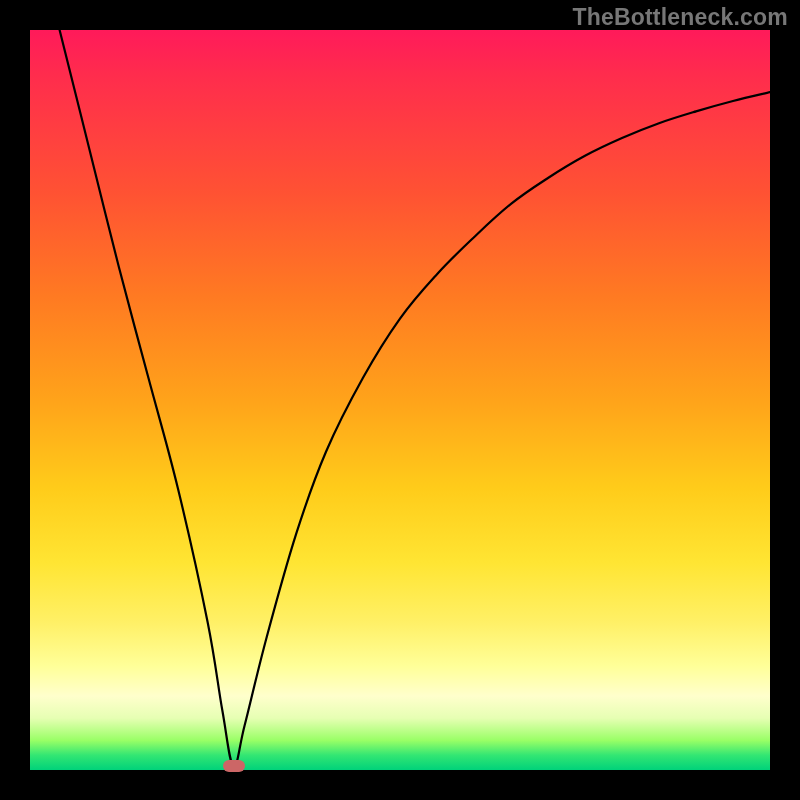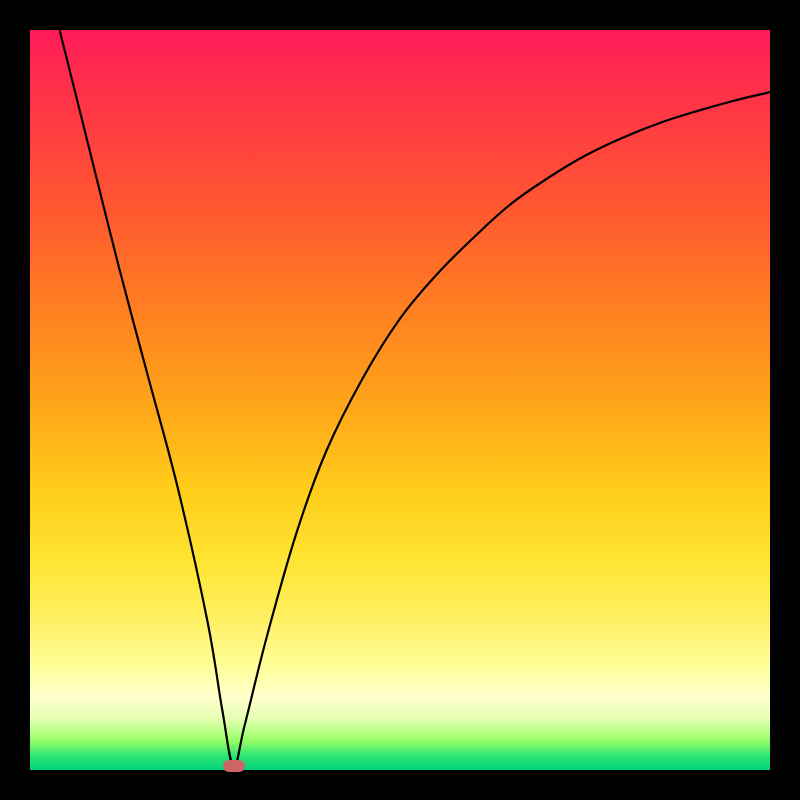--- a/index.html
+++ b/index.html
@@ -65,20 +65,21 @@
     height: 12px;
     border-radius: 6px / 6px;
     background: #cc6666;
     transform: translate(-50%, -50%);
   }
 </style>
 </head>
 <body>
 
 <div class="outer">
+  <div class="watermark">TheBottleneck.com</div>
 
   <div class="plot-area">
     <svg class="curve" viewBox="0 0 740 740" preserveAspectRatio="none">
       <path id="curve-path" fill="none" stroke="#000" stroke-width="2.2" stroke-linejoin="round" stroke-linecap="round" d="M 29.60 0.00 C 34.93 21.31, 48.54 75.78, 59.20 118.40 C 69.86 161.02, 78.14 195.51, 88.80 236.80 C 99.46 278.09, 107.74 307.84, 118.40 347.80 C 129.06 387.76, 137.34 414.84, 148.00 458.80 C 158.66 502.76, 169.61 552.04, 177.60 592.00 C 185.59 631.96, 187.74 654.83, 192.40 680.80 C 197.06 706.77, 199.50 733.64, 203.50 736.30 C 207.50 738.96, 208.61 718.91, 214.60 695.60 C 220.59 672.29, 227.48 641.43, 236.80 606.80 C 246.12 572.17, 255.74 536.50, 266.40 503.20 C 277.06 469.90, 284.01 449.77, 296.00 421.80 C 307.99 393.83, 319.68 371.78, 333.00 347.80 C 346.32 323.82, 356.68 307.25, 370.00 288.60 C 383.32 269.95, 393.68 258.85, 407.00 244.20 C 420.32 229.55, 430.68 219.85, 444.00 207.20 C 457.32 194.55, 467.68 184.56, 481.00 173.90 C 494.32 163.24, 504.68 156.66, 518.00 148.00 C 531.32 139.34, 541.68 132.99, 555.00 125.80 C 568.32 118.61, 578.68 113.90, 592.00 108.04 C 605.32 102.18, 615.68 98.04, 629.00 93.24 C 642.32 88.44, 652.68 85.40, 666.00 81.40 C 679.32 77.40, 689.68 74.50, 703.00 71.04 C 716.32 67.58, 733.34 63.76, 740.00 62.16"></path>
     </svg>
     <div id="marker" class="marker" style="left: 203.5px; top: 736.3px; background: rgb(204, 102, 102);"></div>
   </div>
 </div>
 
 </body></html>

